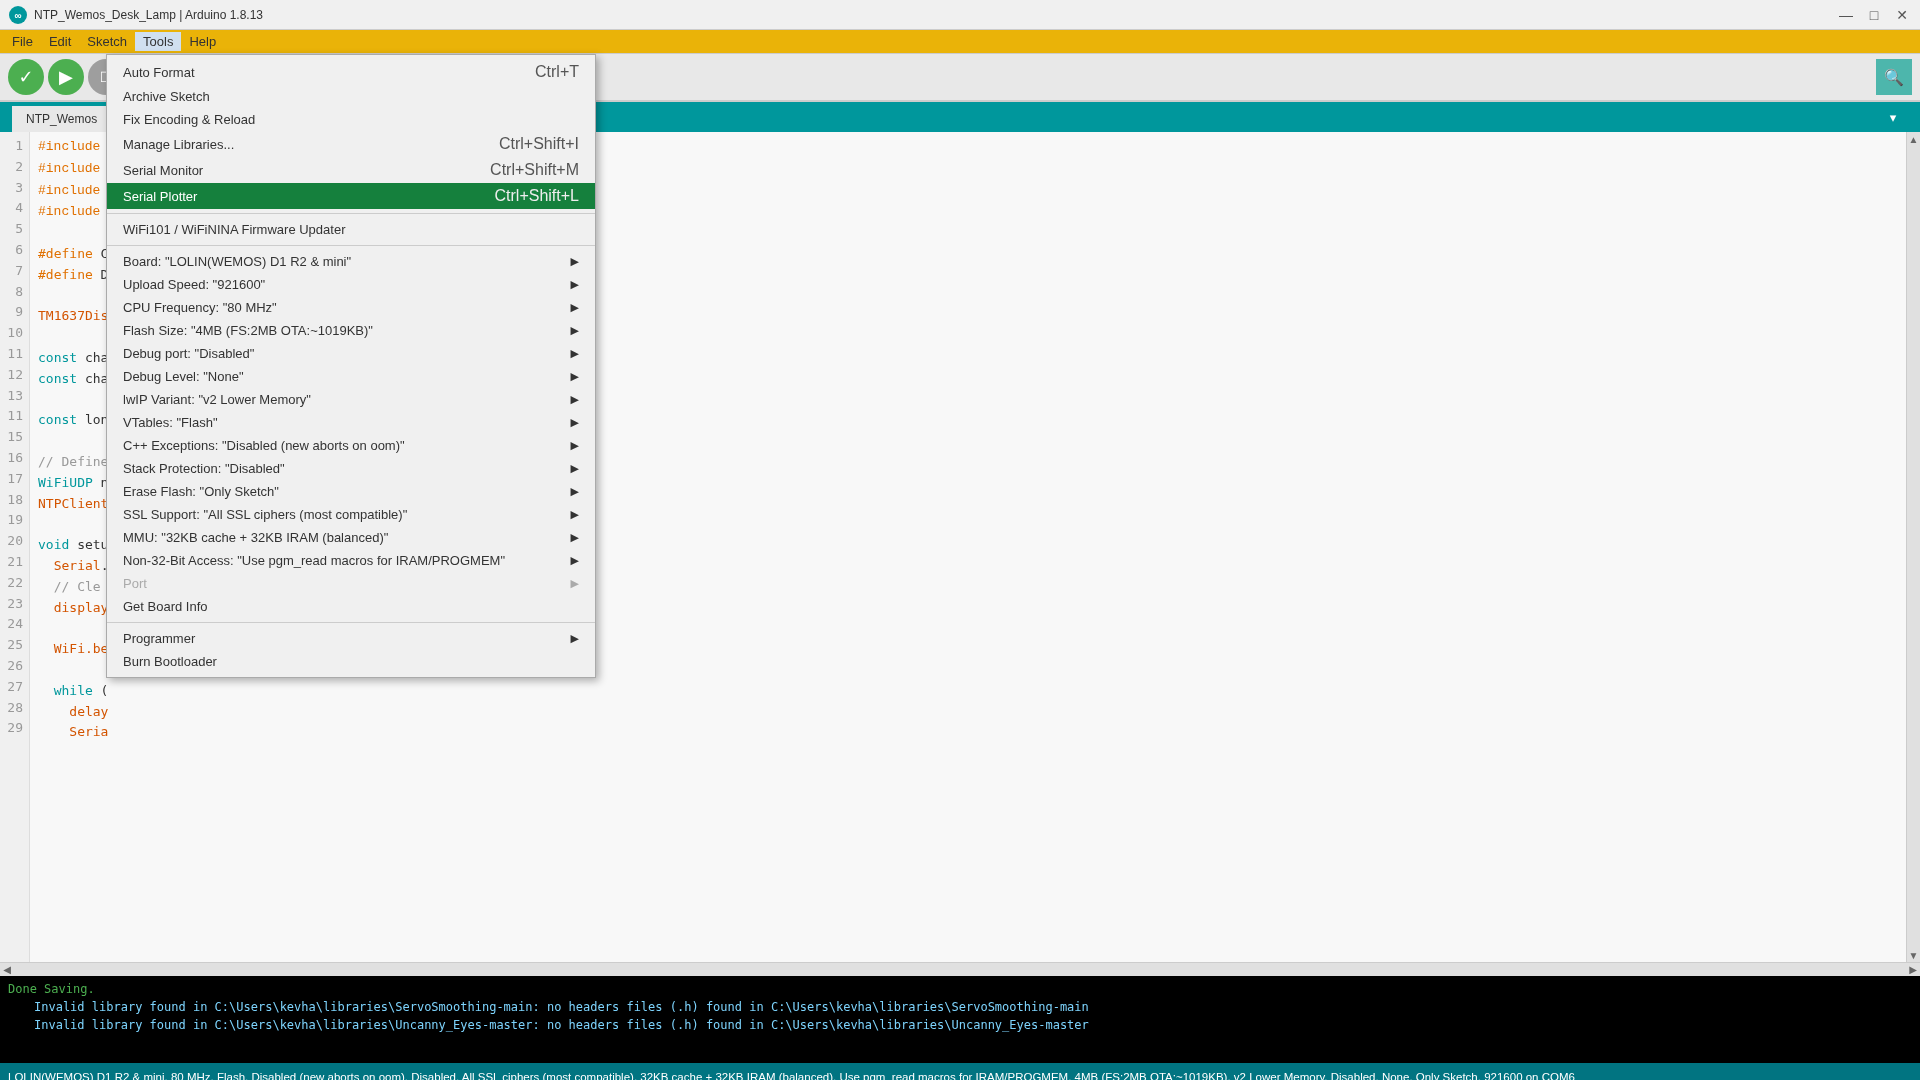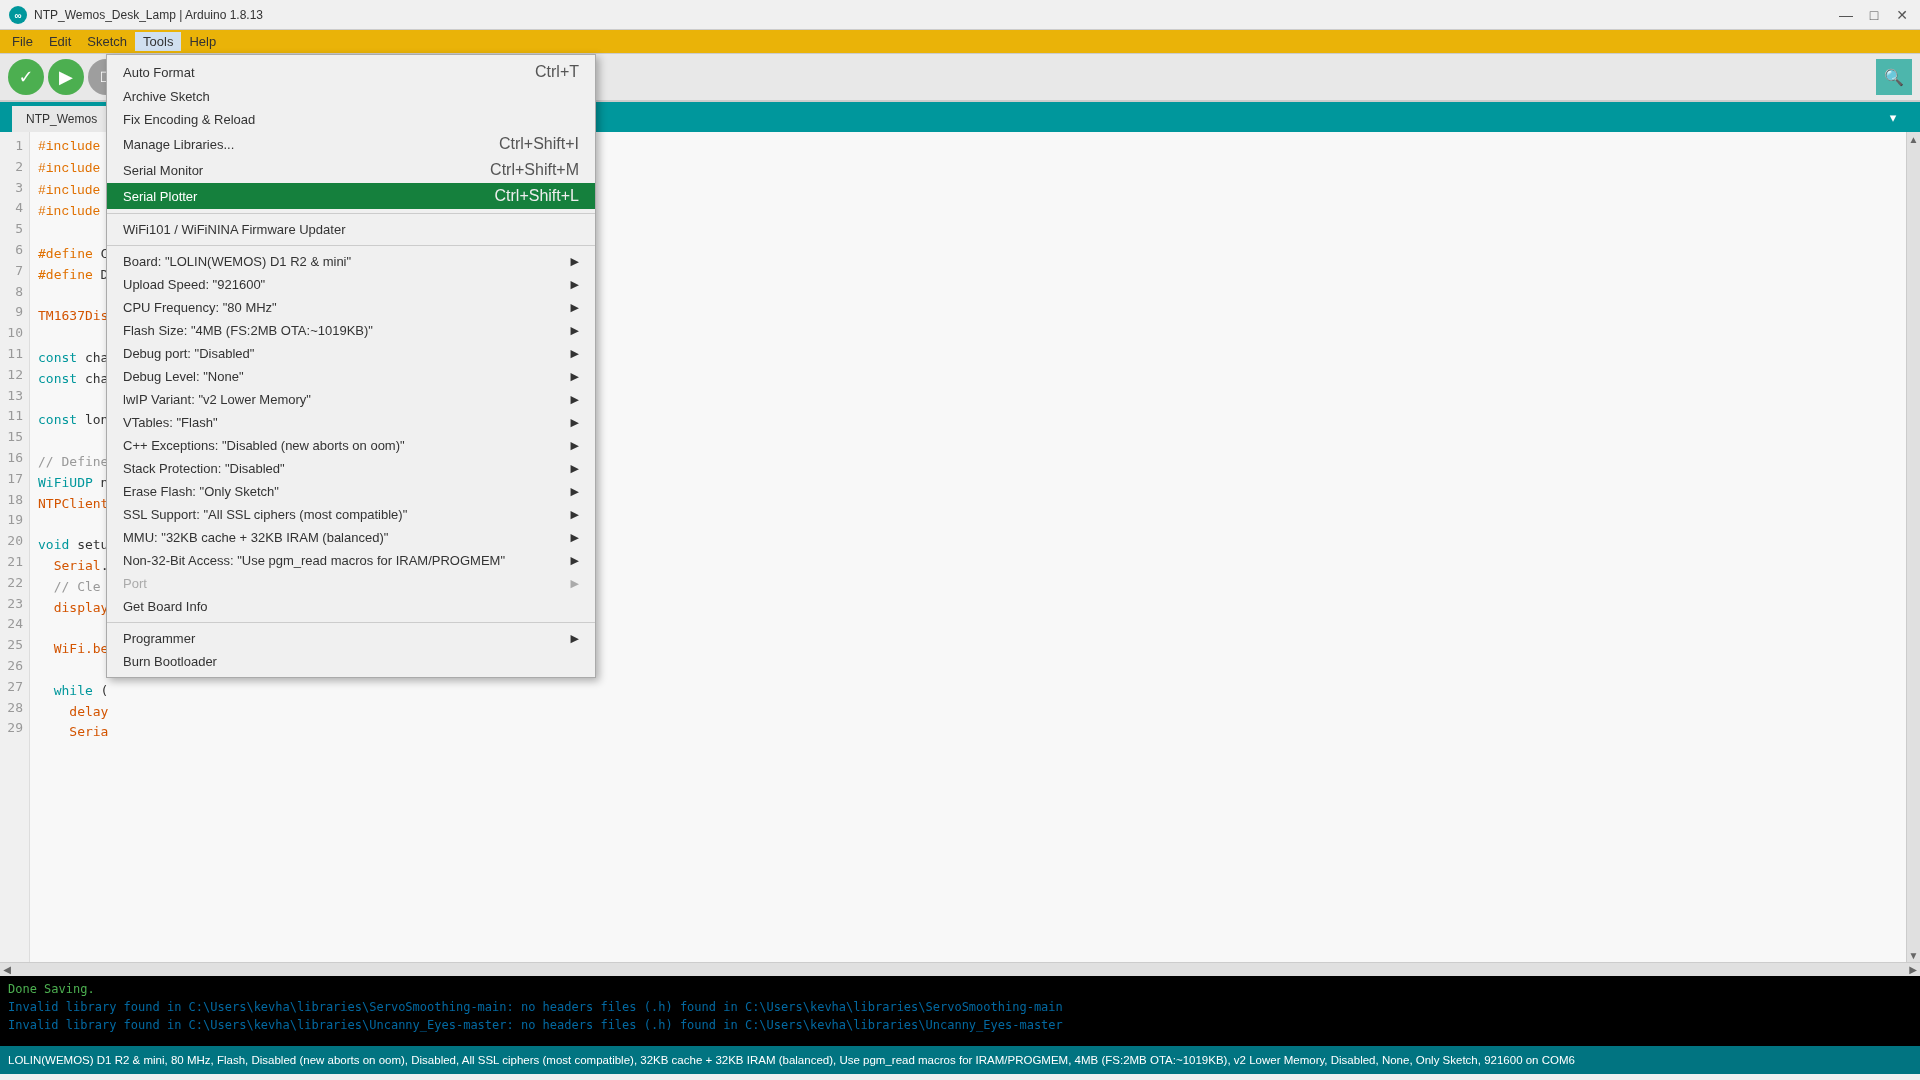--- a/index.html
+++ b/index.html
@@ -169,30 +169,30 @@
       display: flex; align-items: center; justify-content: center;
       cursor: pointer; font-size: 10px; color: #666;
     }
     .scroll-track {
       flex: 1; width: 100%; position: relative;
     }
 
     
     #output-area {
       background: #000;
-      height: 70px;
+      height: 87px;
       overflow: hidden;
       font-family: 'Consolas', monospace;
       font-size: 12px;
       color: #eee;
       padding: 4px 8px;
     }
     .output-line { line-height: 1.5; }
     .output-green { color: #4caf50; }
-    .output-white { color: #0369a1; }
+    .output-white { color: #7dd3fc; margin-left: 26px; }
 
     
     #status-bar {
       background: #017481;
       height: 28px;
       display: flex;
       align-items: center;
       padding: 0 8px;
       color: white;
       font-size: 11.5px;

